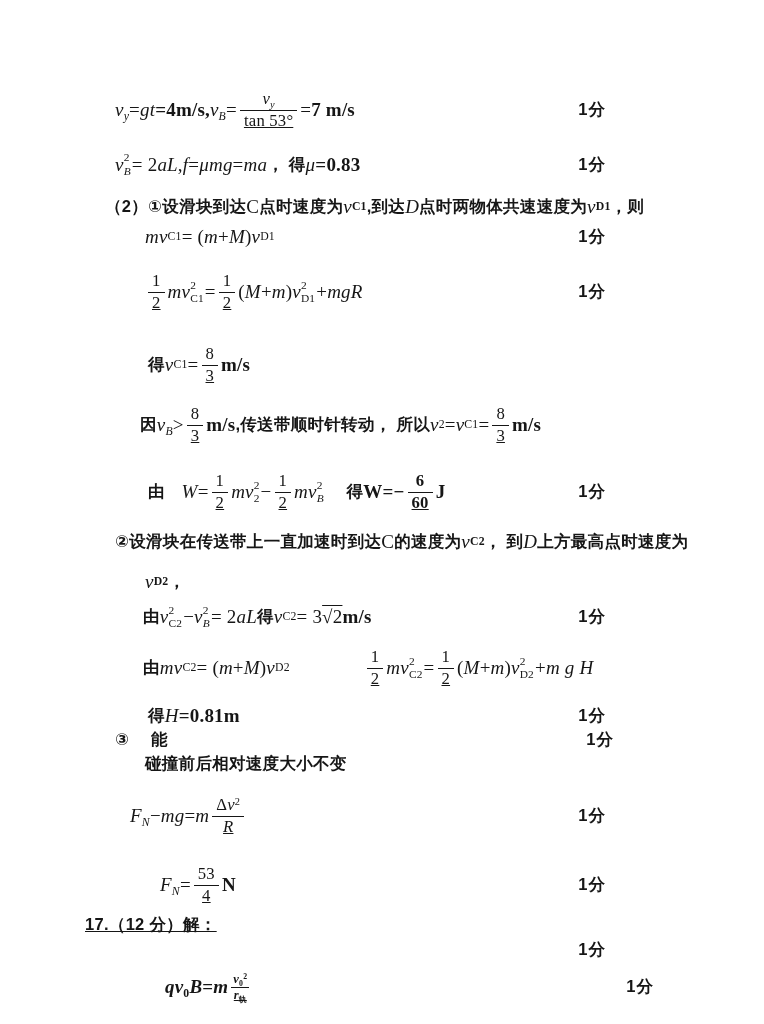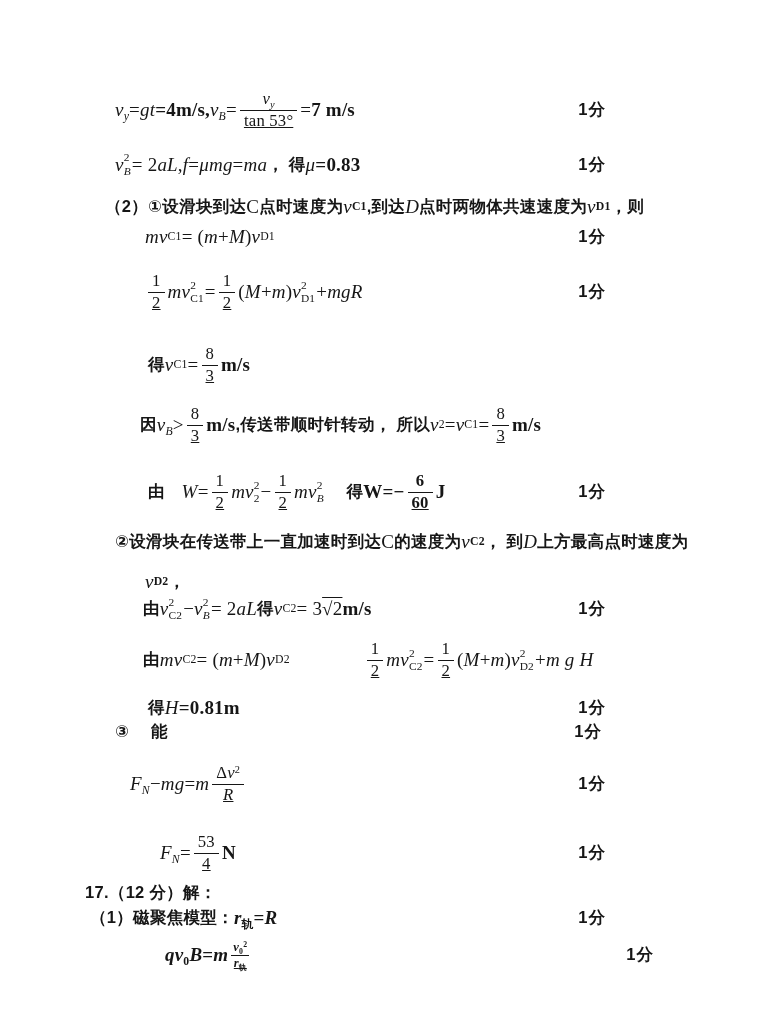--- a/index.html
+++ b/index.html
@@ -175,21 +175,21 @@
         </span> 上方最高点时速度为</span>
   </div>
 
   <div class="row" style="margin:0 0 0 60px; min-height:22px;">
     <span class="content"><span class="m">
           <i>v</i>
           <sub><b>D2</b></sub>
         </span>，</span>
   </div>
 
-  <div class="row" style="margin:1px 0 0 58px; min-height:30px;">
+  <div class="row" style="margin:9px 0 0 58px; min-height:30px;">
     <span class="content">由 <span class="m"><i>v</i><span class="stk">
             <span>2</span>
             <span>C2</span>
           </span> − <i>v</i><span class="stk">
             <span>2</span>
             <span><i>B</i></span>
           </span> = 2<i>aL</i></span> 得 <span class="m"><i>v</i><sub>C2</sub> = 3<span class="rad">√2</span> <b>m/s</b></span></span>
     <span class="score">1分</span>
   </div>
 
@@ -210,25 +210,28 @@
   </div>
 
   <div class="row" style="margin:8px 0 0 63px; min-height:24px;">
     <span class="content">得 <span class="m">
           <i>H</i>
           <b>=0.81m</b>
         </span></span>
     <span class="score">1分</span>
   </div>
 
-  <div class="row" style="margin:0 12px 0 30px; min-height:24px;">
+  <div class="row" style="margin:0 0 0 30px; min-height:24px;">
     <span class="content">③　 能</span>
     <span class="score" style="right:150px;">1分</span>
   </div>
 
+  <div class="row" style="margin:0 0 0 60px; min-height:24px;">
+    <span class="content">碰撞前后相对速度大小不变</span>
+  </div>
 
   <div class="row" style="margin:12px 0 0 45px; min-height:56px;">
     <span class="content">
         <span class="m"><i>F<sub>N</sub></i> − <i>mg</i> = <i>m</i><span class="fr">
             <span class="fn">Δ<i>v</i><sup>2</sup></span>
             <span class="fd"><i>R</i></span>
           </span></span>
       </span>
     <span class="score">1分</span>
   </div>
@@ -236,28 +239,25 @@
   <div class="row" style="margin:13px 0 0 75px; min-height:56px;">
     <span class="content">
         <span class="m"><i>F<sub>N</sub></i> = <span class="fr">
             <span class="fn">53</span>
             <span class="fd">4</span>
           </span> <b>N</b></span>
       </span>
     <span class="score">1分</span>
   </div>
 
-  <div class="row" style="margin:0; min-height:24px;">
+  <div class="row" style="margin:0; min-height:24px;text-decoration:underline;">
     <span class="content">17.（12 分）解：</span>
   </div>
 
   <div class="row" style="margin:0 0 0 5px; min-height:26px;">
-    <span class="content">（1）磁聚焦模型：<span class="m">
-          <b><i>r</i><sub>轨</sub>=<i>R</i></b>
-        </span></span>
     <span class="score">1分</span>
   </div>
 
   <div class="row" style="margin:2px 0 0 80px; min-height:44px;">
     <span class="content">
         <span class="m">
           <b><i>qv</i><sub>0</sub><i>B</i>=<i>m</i></b>
           <span class="fr sm">
             <span class="fn"><b><i>v</i><sub>0</sub><sup>2</sup></b></span>
             <span class="fd"><b><i>r</i><sub>轨</sub></b></span>

